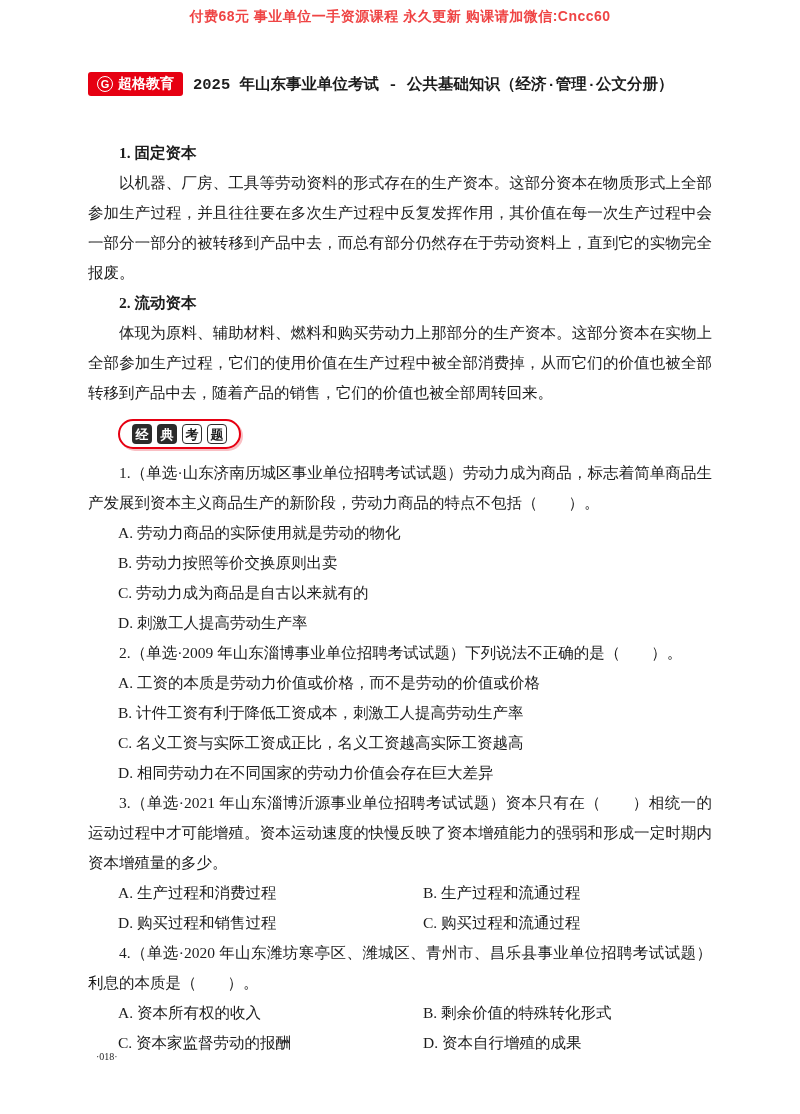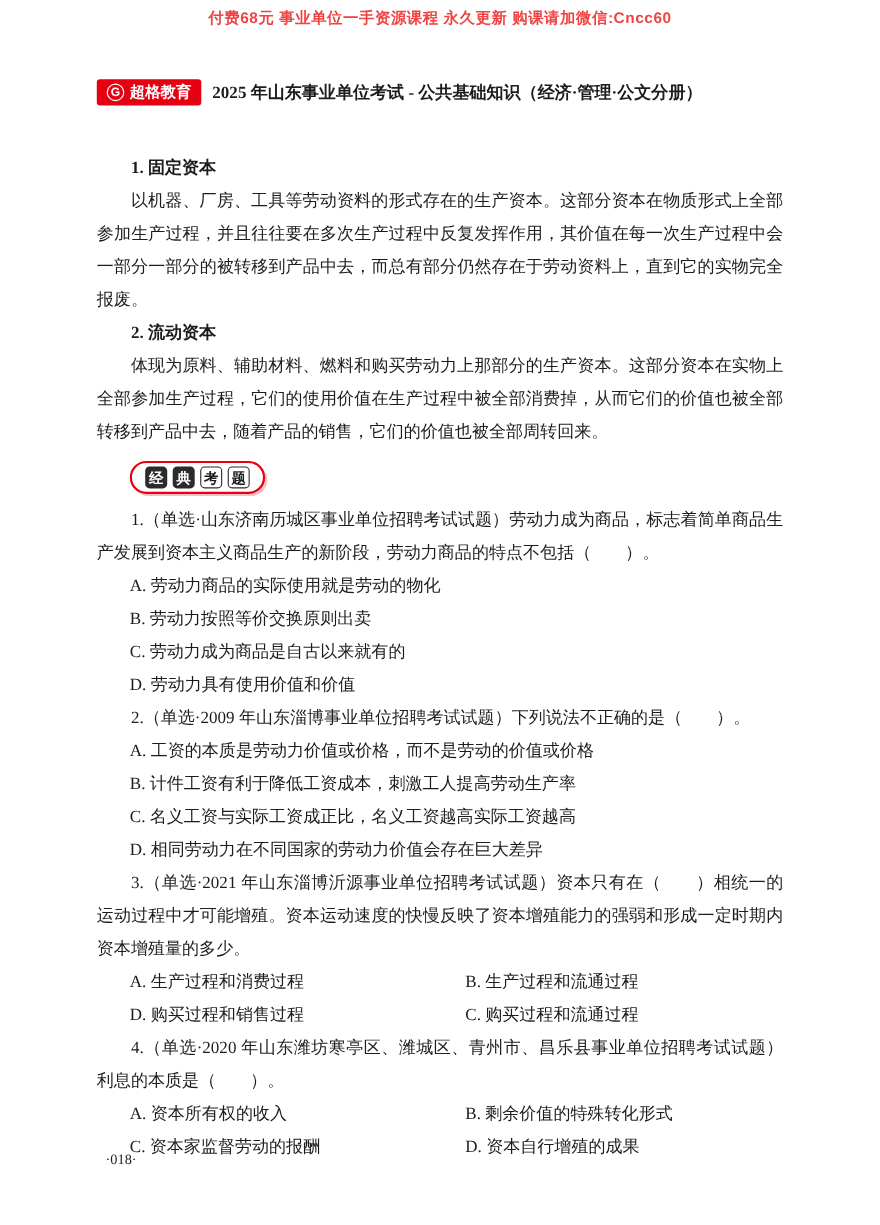--- a/index.html
+++ b/index.html
@@ -50,20 +50,21 @@
     display: flex;
     align-items: center;
     justify-content: center;
     font-size: 11px;
     line-height: 1;
   }
   .doc-title {
     font-weight: bold;
     font-size: 15.5px;
     white-space: nowrap;
+    font-family: Liberation Mono, monospace;
   }
   .content {
     margin: 42px 88px 0 88px;
     font-size: 15.5px;
     line-height: 30px;
     text-align: justify;
   }
   .sec-heading { font-weight: bold; text-indent: 2em; }
   .para { text-indent: 2em; }
   .badge-row { margin: 11px 0 9px 30px; height: 30px; display: flex; align-items: center; }
@@ -95,21 +96,21 @@
   .opt-line { padding-left: 30px; }
   .opt-grid {
     display: grid;
     grid-template-columns: 305px 1fr;
     padding-left: 30px;
   }
   .footer {
     position: absolute;
     left: 96px;
     bottom: 52px;
-    font-size: 13px;
+    font-size: 10px;
     color: #1c1c1c;
   }
 </style>
 </head>
 <body>
 
 <div class="page">
 
   <div class="banner">付费68元 事业单位一手资源课程 永久更新 购课请加微信:Cncc60</div>
 
@@ -136,21 +137,21 @@
         <span class="tile tile-light">考</span>
         <span class="tile tile-light">题</span>
       </span>
     </div>
 
     <div>
       <div class="q-stem">1.（单选·山东济南历城区事业单位招聘考试试题）劳动力成为商品，标志着简单商品生产发展到资本主义商品生产的新阶段，劳动力商品的特点不包括（　　）。</div>
       <div class="opt-line">A. 劳动力商品的实际使用就是劳动的物化</div>
       <div class="opt-line">B. 劳动力按照等价交换原则出卖</div>
       <div class="opt-line">C. 劳动力成为商品是自古以来就有的</div>
-      <div class="opt-line">D. 劳动力具有使用价值和价值</div>
+      <div class="opt-line">D. 刺激工人提高劳动生产率</div>
     </div>
 
     <div>
       <div class="q-stem">2.（单选·2009 年山东淄博事业单位招聘考试试题）下列说法不正确的是（　　）。</div>
       <div class="opt-line">A. 工资的本质是劳动力价值或价格，而不是劳动的价值或价格</div>
       <div class="opt-line">B. 计件工资有利于降低工资成本，刺激工人提高劳动生产率</div>
       <div class="opt-line">C. 名义工资与实际工资成正比，名义工资越高实际工资越高</div>
       <div class="opt-line">D. 相同劳动力在不同国家的劳动力价值会存在巨大差异</div>
     </div>
 

